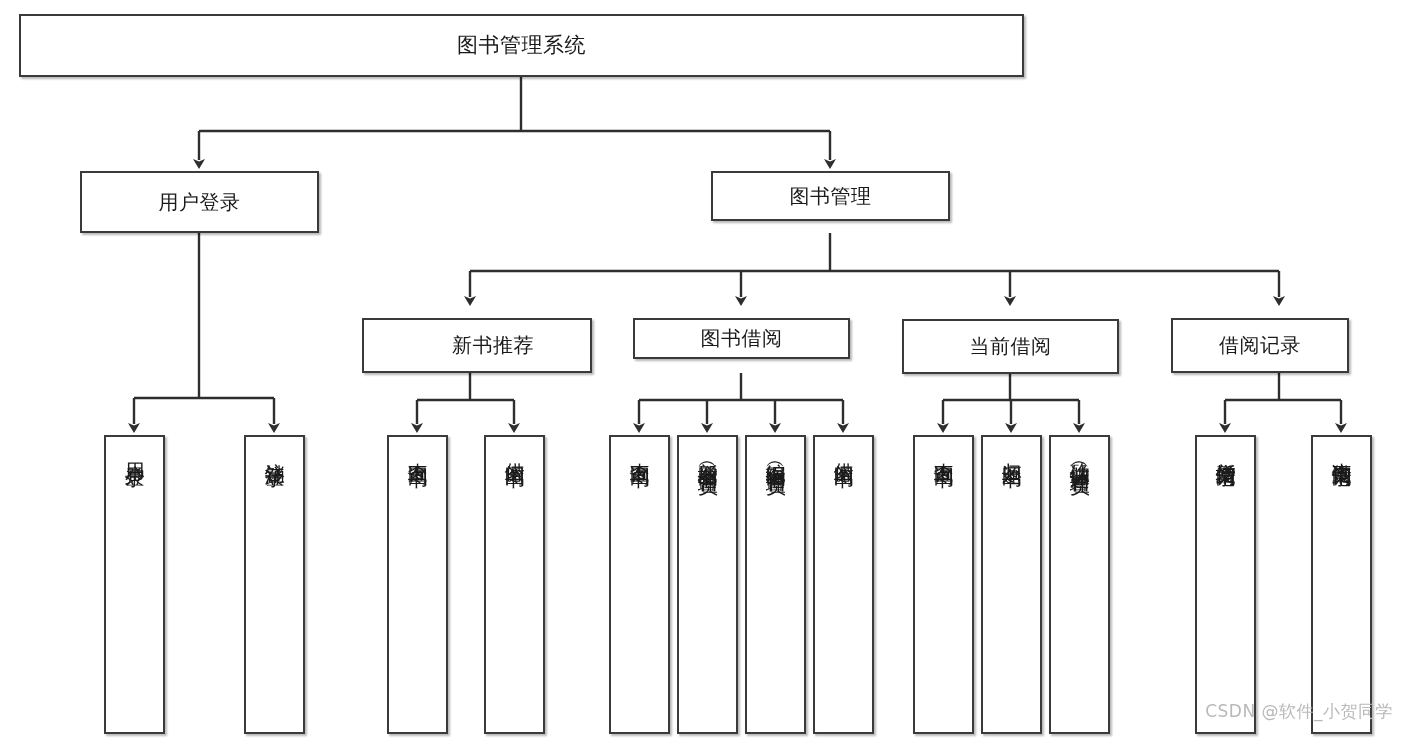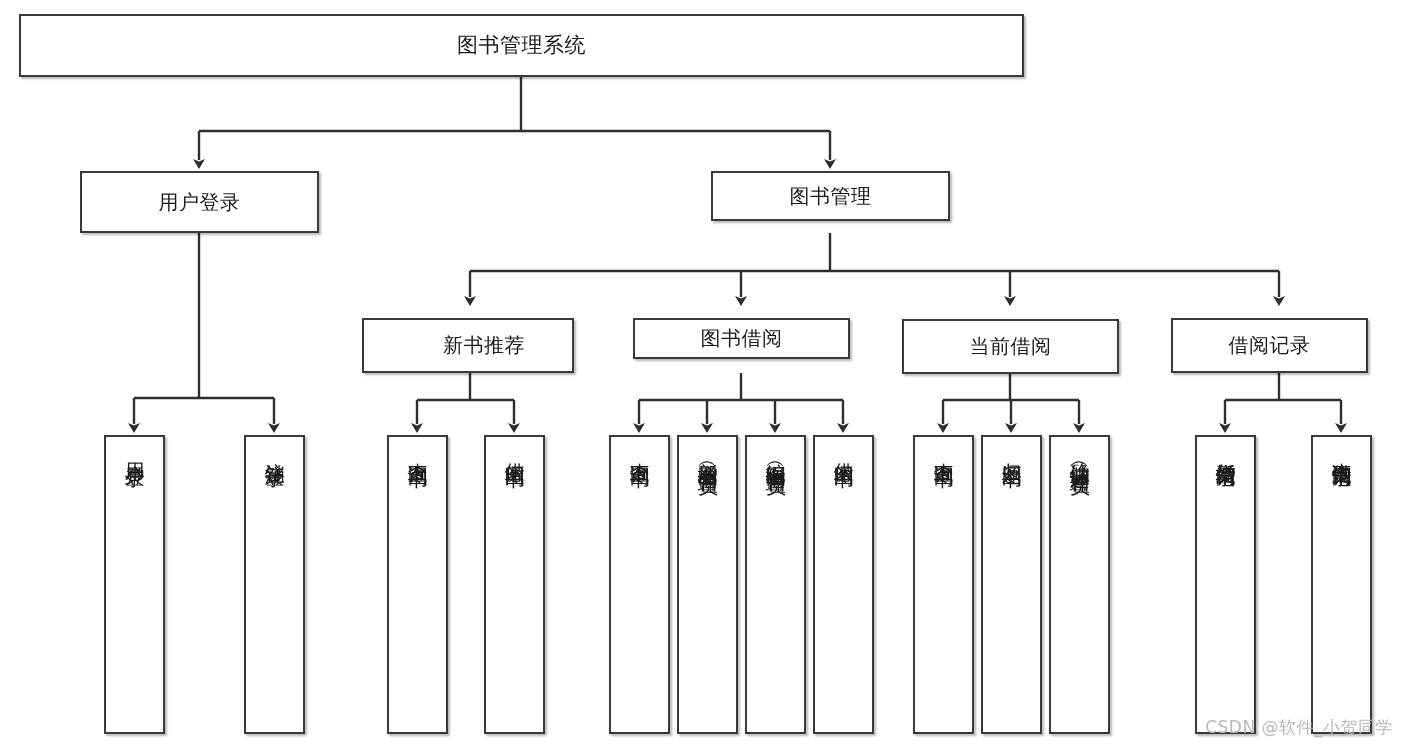--- a/index.html
+++ b/index.html
@@ -59,21 +59,21 @@
     letter-spacing: 2px;
     white-space: nowrap;
     display: block;
   }
   .node.leaf.wide .label {
     letter-spacing: 1px;
   }
   #watermark {
     position: absolute;
     right: 12px;
-    bottom: 8px;
+    bottom: 24px;
     color: #b9b9b9;
     font-size: 17px;
     letter-spacing: 0.5px;
     white-space: nowrap;
     user-select: none;
     pointer-events: none;
   }
 </style>
 </head>
 <body>
@@ -135,30 +135,30 @@
     <span class="label">图书管理系统</span>
   </div>
 
   <div class="node level2" style="left:80px; top:171px; width:239px; height:62px;">
     <span class="label">用户登录</span>
   </div>
   <div class="node level2" style="left:711px; top:171px; width:239px; height:50px;">
     <span class="label">图书管理</span>
   </div>
 
-  <div class="node level3" style="left:362px; top:318px; width:212px; height:55px;padding-left:32px;">
+  <div class="node level3" style="left:362px; top:318px; width:230px; height:55px;padding-left:32px;">
     <span class="label">新书推荐</span>
   </div>
   <div class="node level3" style="left:633px; top:318px; width:217px; height:41px;">
     <span class="label">图书借阅</span>
   </div>
   <div class="node level3" style="left:902px; top:319px; width:217px; height:55px;">
     <span class="label">当前借阅</span>
   </div>
-  <div class="node level3" style="left:1171px; top:318px; width:197px; height:55px;">
+  <div class="node level3" style="left:1171px; top:318px; width:178px; height:55px;">
     <span class="label">借阅记录</span>
   </div>
 
   <div class="node leaf" style="left:104px; top:435px; width:61px; height:299px;">
     <span class="label">用户登录</span>
   </div>
   <div class="node leaf" style="left:244px; top:435px; width:61px; height:299px;">
     <span class="label">注销登录</span>
   </div>
 

